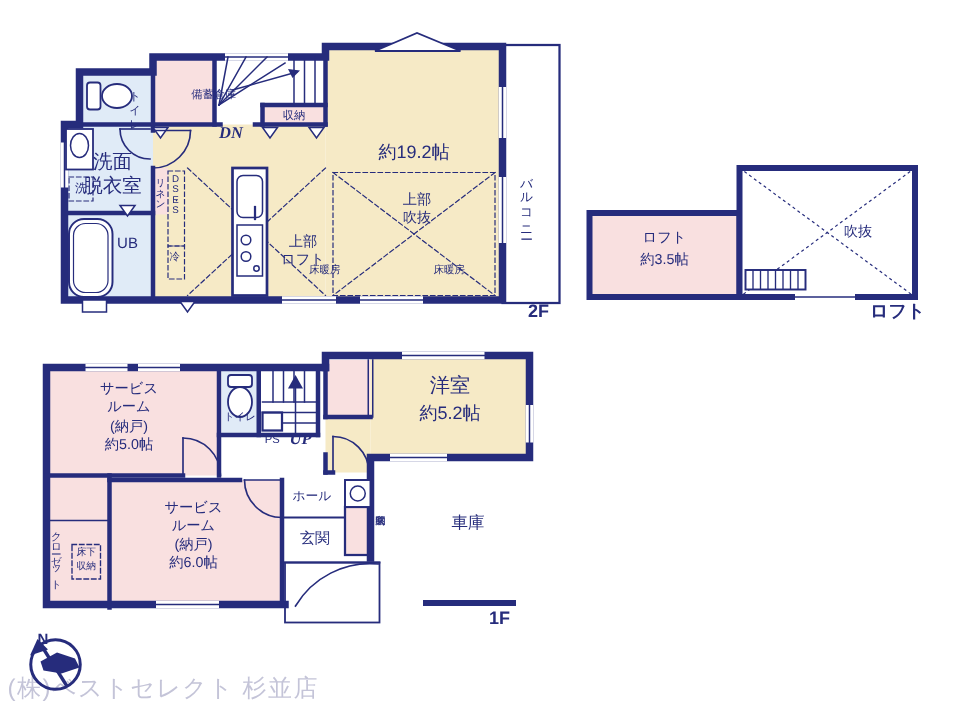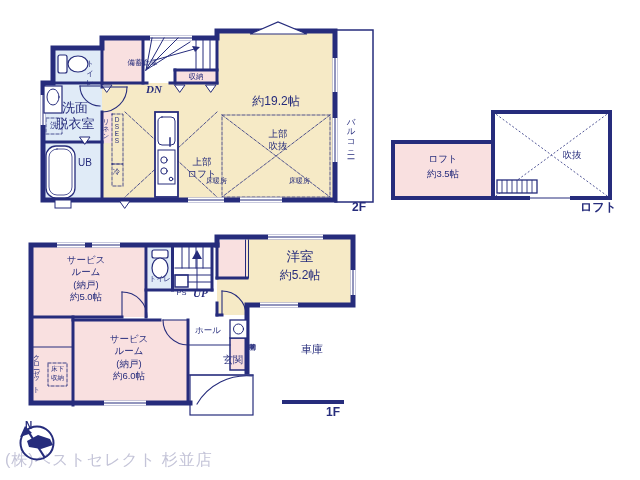--- a/index.html
+++ b/index.html
@@ -267,21 +267,21 @@
 <div class="lbl floor-tag" style="left:580px;top:200px;">ロフト</div>
 
 <div class="lbl" style="left:56px;top:254px;width:60px;font-size:9.5px;line-height:1.3;"><span>サービス</span><br><span>ルーム</span><br><span>(納戸)</span><br><span>約5.0帖</span></div>
 <div class="lbl" style="left:99px;top:333px;width:60px;font-size:9.5px;line-height:1.3;"><span>サービス</span><br><span>ルーム</span><br><span>(納戸)</span><br><span>約6.0帖</span></div>
 <div class="lbl" style="left:148px;top:275px;width:24px;font-size:7px;">トイレ</div>
 <div class="lbl" style="left:175px;top:288px;width:13px;font-size:7.5px;">PS</div>
 <div class="lbl stair" style="left:193px;top:287px;font-size:11px;">UP</div>
 <div class="lbl" style="left:270px;top:249px;width:60px;font-size:13.5px;">洋室</div>
 <div class="lbl" style="left:264px;top:268px;width:72px;font-size:12px;">約5.2帖</div>
 <div class="lbl" style="left:195px;top:325px;font-size:8.5px;">ホール</div>
-<div class="lbl" style="left:200px;top:354px;font-size:10px;margin-left:23px;">玄関</div>
+<div class="lbl" style="left:200px;top:354px;font-size:10px;">玄関</div>
 <div class="lbl vert" style="left:249px;top:338px;font-size:6.5px;letter-spacing:0;">玄関収納</div>
 <div class="lbl" style="left:301px;top:343px;font-size:11px;">車庫</div>
 <div class="lbl vert" style="left:33px;top:349px;font-size:7px;letter-spacing:0;">クローゼット</div>
 <div class="lbl" style="left:48px;top:365px;width:19px;font-size:6.5px;line-height:1.35;"><span>床下</span><br><span>収納</span></div>
 <div class="lbl floor-tag" style="left:326px;top:405px;">1F</div>
 
 <div class="lbl company" style="left:5px;top:450px;">(株)ベストセレクト 杉並店</div>
 <svg id="compass-svg" width="48" height="48" viewBox="0 0 48 48">
   <circle cx="25" cy="25" r="16.5" fill="none" stroke="#262c7c" stroke-width="2"></circle>
   <line x1="33" y1="40" x2="16" y2="13" stroke="#262c7c" stroke-width="2.2"></line>

